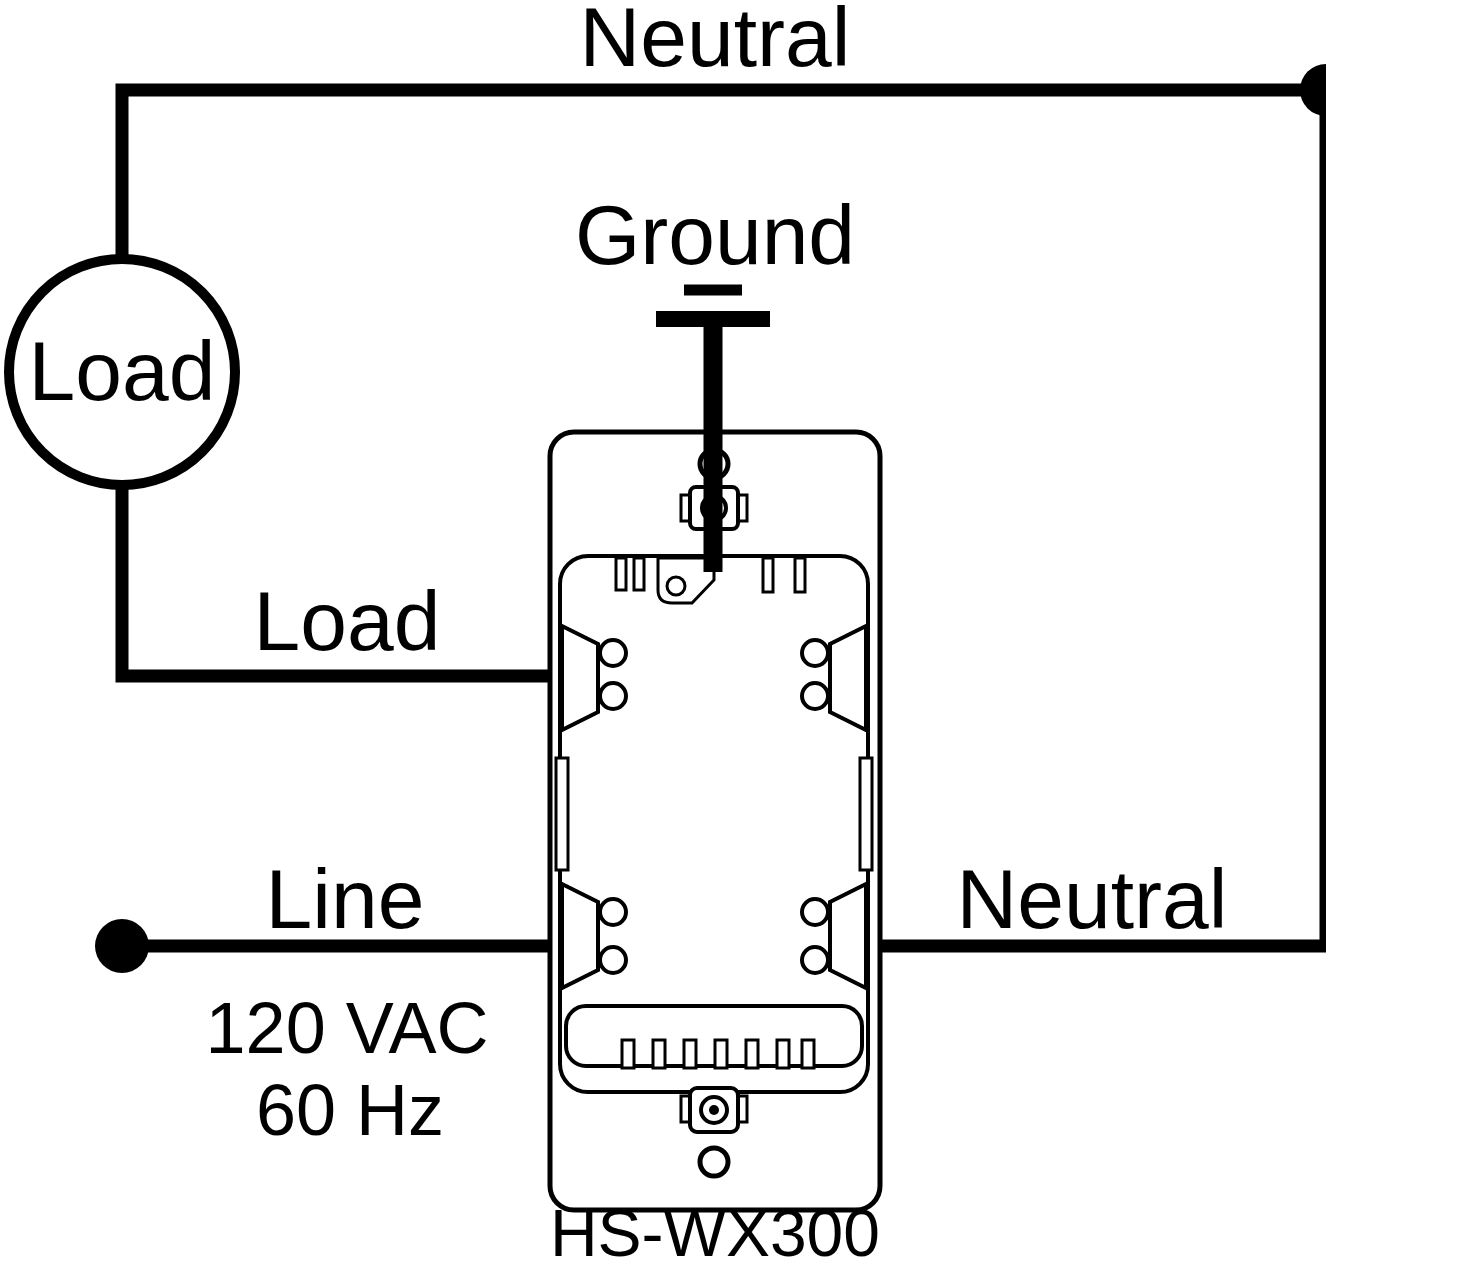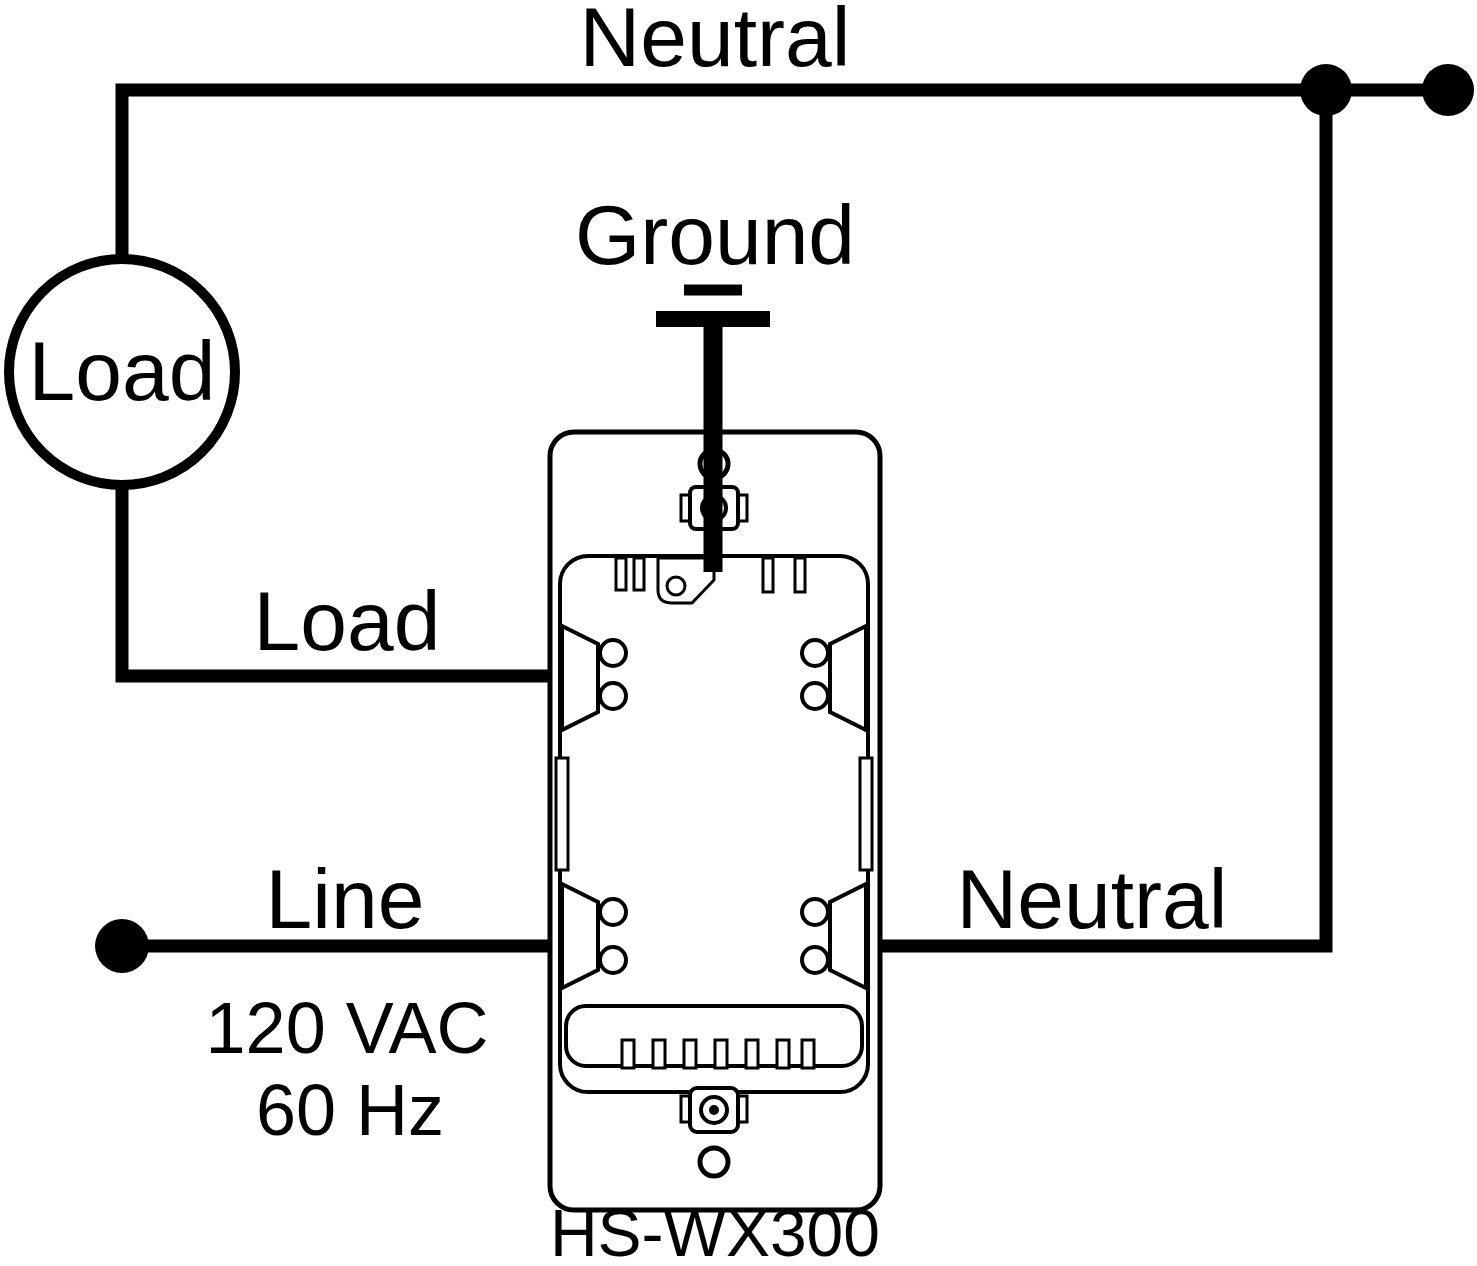--- a/index.html
+++ b/index.html
@@ -2,21 +2,21 @@
 <html><head>
 <meta charset="utf-8">
 <style>
   html, body {
     margin: 0;
     padding: 0;
     background: #ffffff;
   }
   .stage {
     position: relative;
-    width: 1477px;
+    width: 1326px;
     height: 1266px;
     background: #ffffff;
     overflow: hidden;
   }
   svg { display: block; }
   .wire {
     stroke: #000000;
     stroke-width: 13;
     fill: none;
     stroke-linejoin: miter;

